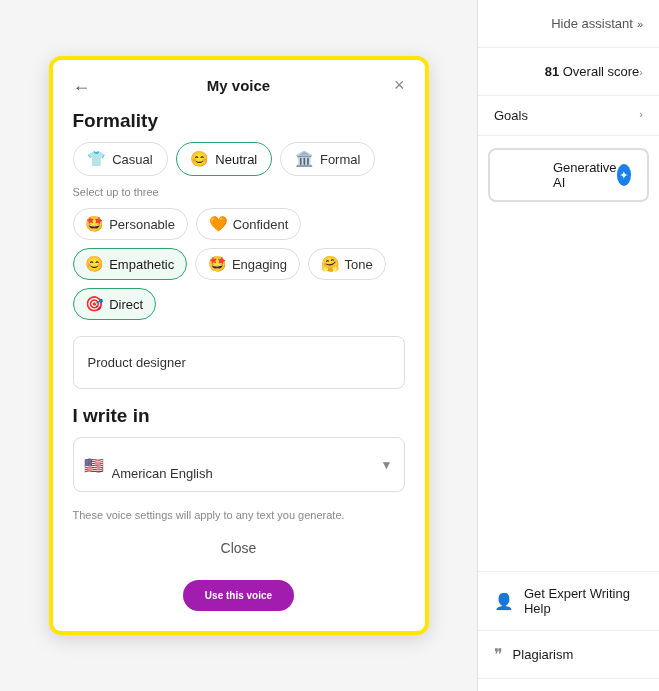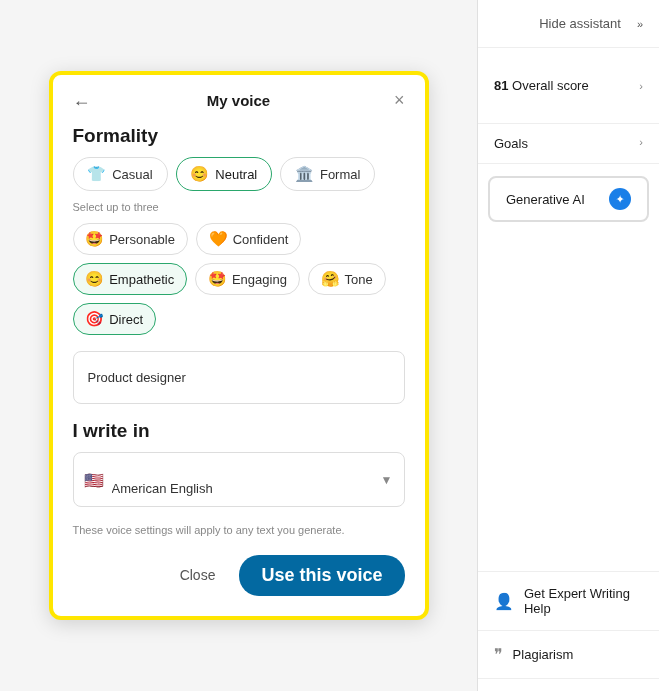--- a/index.html
+++ b/index.html
@@ -196,70 +196,71 @@
       margin-bottom: 16px;
       line-height: 1.4;
     }
 
     
     .action-row {
       display: flex;
       align-items: center;
       justify-content: flex-end;
       gap: 24px;
+      flex-direction: column;
     }
     .close-text-btn {
       background: none;
       border: none;
       font-size: 14px;
       color: #555;
       cursor: pointer;
       font-weight: 500;
     }
     .use-voice-btn {
-      background: #0369a1;
+      background: #a21caf;
       color: white;
       border: none;
       border-radius: 20px;
       padding: 10px 22px;
-      font-size: 18px;
+      font-size: 10px;
       font-weight: 600;
       cursor: pointer;
     }
 
     
     .sidebar {
       width: 182px;
       background: white;
       border-left: 1px solid #e0e0e0;
       display: flex;
       flex-direction: column;
       padding: 0;
     }
     .sidebar-top {
       padding: 16px 16px 0;
     }
     .hide-assistant-row {
       display: flex;
       align-items: center;
       justify-content: flex-end;
-      gap: 16px;
+      gap: 4px;
       margin-bottom: 16px;
       color: #555;
       font-size: 13px;
     }
     .hide-assistant-row .chevron {
       font-size: 11px;
       color: #555;
     }
     .score-row {
       display: flex;
       align-items: center;
-      justify-content: space-between;
-      padding: 30px 16px;
+      justify-content: flex-end;
+      padding: 16px 16px;
       border-bottom: 1px solid #eee;
       border-top: 1px solid #eee;
       cursor: pointer;
     }
     .score-row .score-text {
       font-size: 13px;
       color: #1a1a1a;
     }
     .score-row .score-text strong {
       font-weight: 700;
@@ -292,20 +293,21 @@
       border: 2px solid #ddd;
       border-radius: 8px;
       margin: 12px 10px 0;
       background: white;
       cursor: pointer;
     }
     .gen-ai-row .gen-ai-text {
       font-size: 13px;
       color: #1a1a1a;
       font-weight: 500;
+      margin-left: 47px;
     }
     .gen-ai-badge {
       background: #1a7fe8;
       border-radius: 50%;
       width: 22px;
       height: 22px;
       display: flex;
       align-items: center;
       justify-content: center;
       color: white;

